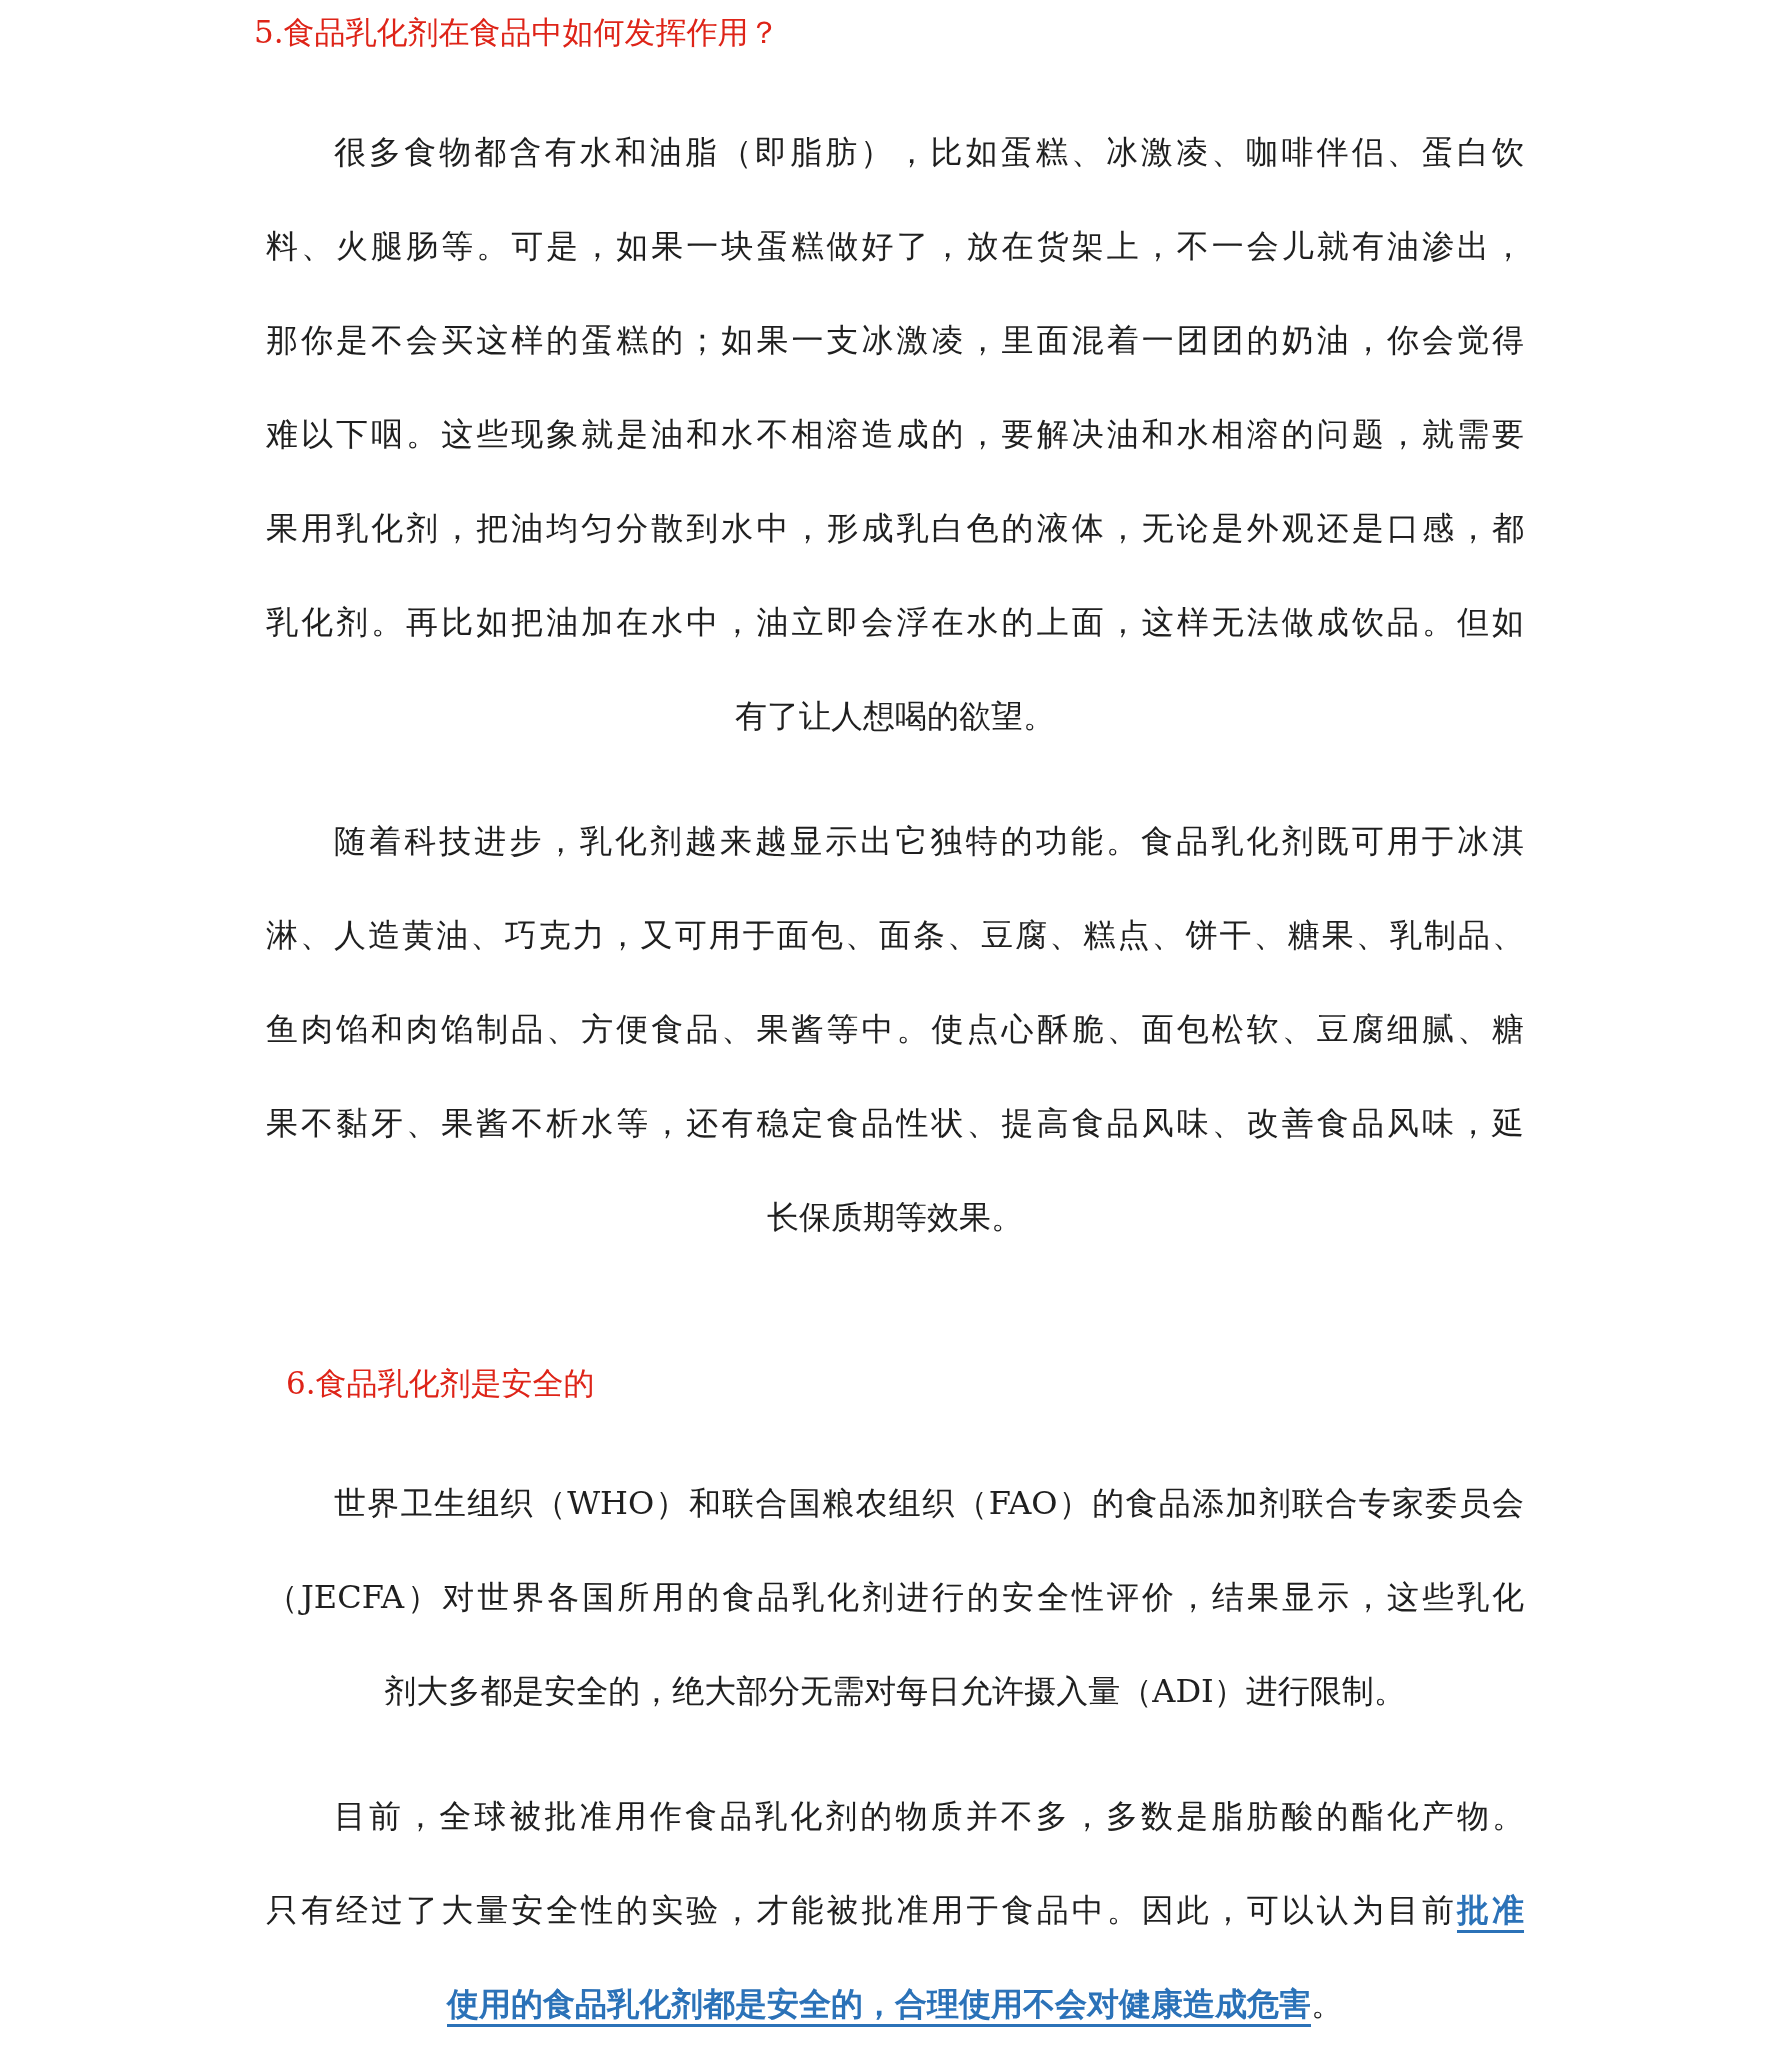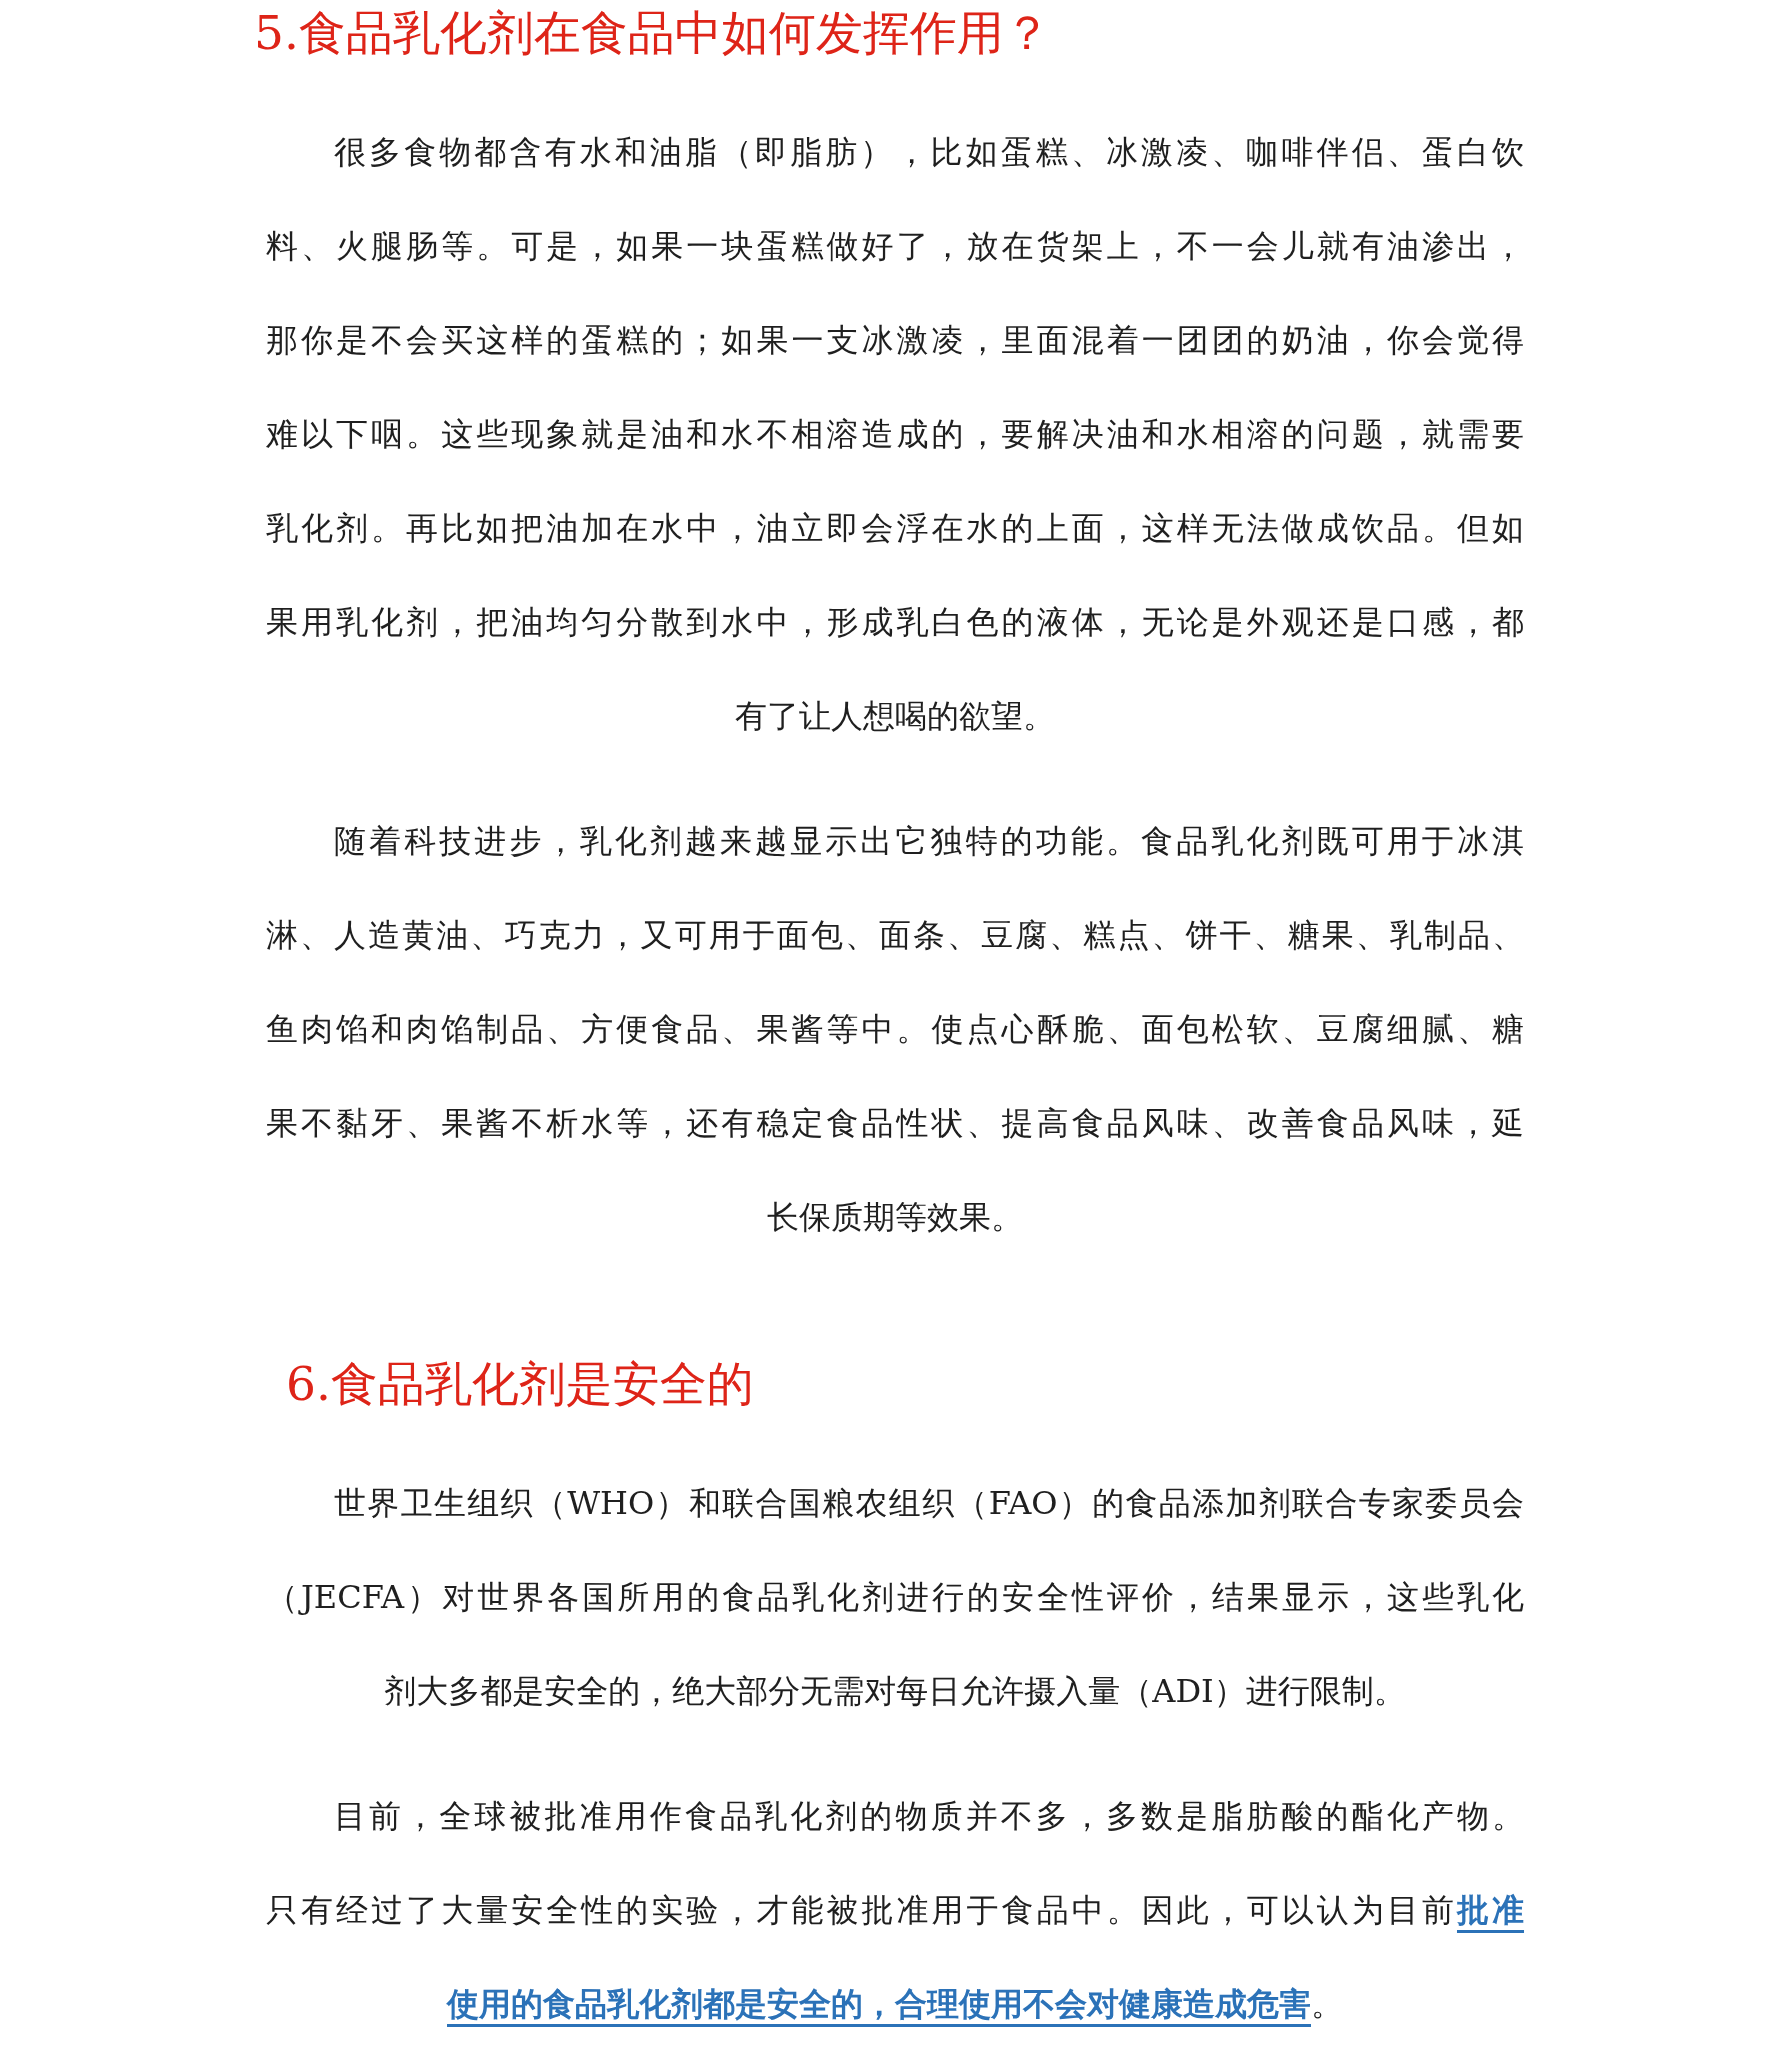--- a/index.html
+++ b/index.html
@@ -18,21 +18,21 @@
     position: absolute;
     left: 254px;
     top: 9.4px;
     width: 1282px;
     font-family: "DejaVu Serif", "Liberation Serif", serif;
     color: var(--c-body, #1f1f1f);
     font-size: 32px;
   }
   .heading {
     color: var(--c-heading, #de2418);
-    font-size: 47px;
+    font-size: 31px;
     line-height: 47px;
     white-space: nowrap;
   }
   .para { margin: 12px; }
   .heading + .para { margin-top: 49px; }
   .para + .para { margin-top: 31px; }
   .para + .heading { margin-top: 96px; margin-left: 32px; }
   .line {
     height: 94px;
     line-height: 94px;
@@ -57,22 +57,22 @@
 <body>
 
 <div class="page">
   <div class="content">
       <div class="heading">5.食品乳化剂在食品中如何发挥作用？</div>
       <div class="para">
         <div class="line just ind"><span>很多食物都含有水和油脂（即脂肪），比如蛋糕、冰激凌、咖啡伴侣、蛋白饮</span></div>
         <div class="line just"><span>料、火腿肠等。可是，如果一块蛋糕做好了，放在货架上，不一会儿就有油渗出，</span></div>
         <div class="line just"><span>那你是不会买这样的蛋糕的；如果一支冰激凌，里面混着一团团的奶油，你会觉得</span></div>
         <div class="line just"><span>难以下咽。这些现象就是油和水不相溶造成的，要解决油和水相溶的问题，就需要</span></div>
+        <div class="line just"><span>果用乳化剂，把油均匀分散到水中，形成乳白色的液体，无论是外观还是口感，都</span></div>
         <div class="line just"><span>乳化剂。再比如把油加在水中，油立即会浮在水的上面，这样无法做成饮品。但如</span></div>
-        <div class="line just"><span>果用乳化剂，把油均匀分散到水中，形成乳白色的液体，无论是外观还是口感，都</span></div>
         <div class="line"><span>有了让人想喝的欲望。</span></div>
       </div>
       <div class="para">
         <div class="line just ind"><span>随着科技进步，乳化剂越来越显示出它独特的功能。食品乳化剂既可用于冰淇</span></div>
         <div class="line just"><span>淋、人造黄油、巧克力，又可用于面包、面条、豆腐、糕点、饼干、糖果、乳制品、</span></div>
         <div class="line just"><span>鱼肉馅和肉馅制品、方便食品、果酱等中。使点心酥脆、面包松软、豆腐细腻、糖</span></div>
         <div class="line just"><span>果不黏牙、果酱不析水等，还有稳定食品性状、提高食品风味、改善食品风味，延</span></div>
         <div class="line"><span>长保质期等效果。</span></div>
       </div>
       <div class="heading">6.食品乳化剂是安全的</div>

